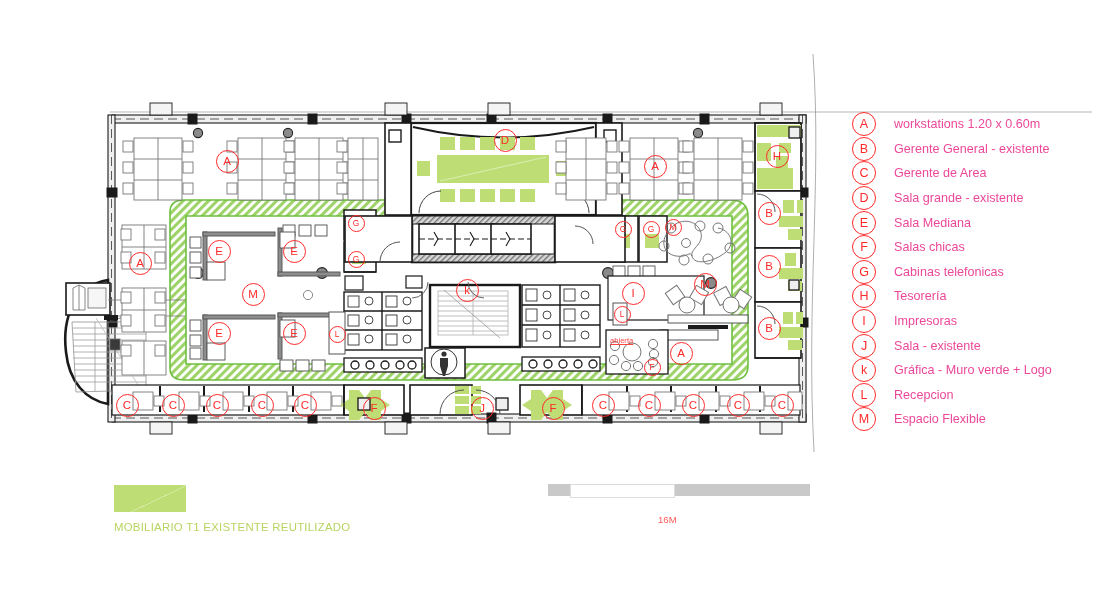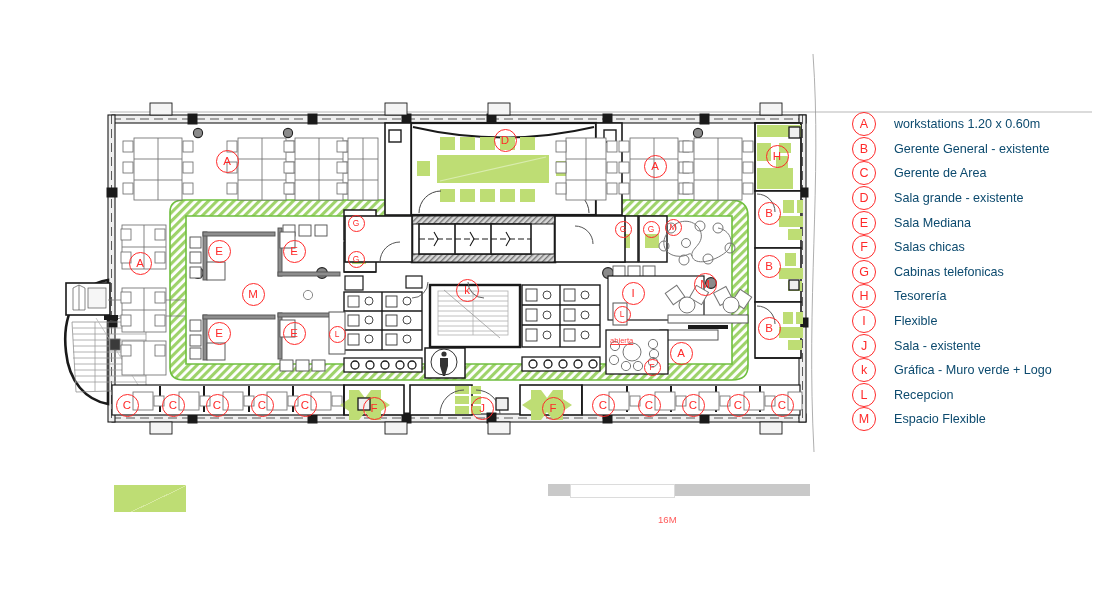--- a/index.html
+++ b/index.html
@@ -5,21 +5,21 @@
   html,body{margin:0;padding:0;background:#ffffff;}
   body{width:1100px;height:600px;overflow:hidden;font-family:"Liberation Sans",sans-serif;}
   #root{position:relative;width:1100px;height:600px;background:#fff;}
 
   
   #legend{position:absolute;left:852px;top:112px;width:240px;}
   .leg-row{display:flex;align-items:center;height:24.6px;}
   .leg-mark{width:22px;height:22px;border:1.3px solid #ff2a2a;border-radius:50%;
             color:#ff2a2a;font-size:12.5px;display:flex;align-items:center;
             justify-content:center;flex:0 0 auto;letter-spacing:0;}
-  .leg-txt{margin-left:18px;font-size:12.6px;color:#0c4a6e;white-space:nowrap;}
+  .leg-txt{margin-left:18px;font-size:12.6px;color:#ec4899;white-space:nowrap;}
 
   
   #matkey{position:absolute;left:114px;top:485px;}
   #matswatch{width:72px;height:27px;background:#bedd74;position:relative;overflow:hidden;}
   #matswatch:after{content:"";position:absolute;left:-6px;top:-6px;width:92px;height:44px;
      background:linear-gradient(to bottom right,transparent 49.4%,#d6e9a0 49.4%,#d6e9a0 50.6%,transparent 50.6%);}
   #matlabel{margin-top:9px;font-size:11.4px;color:#b9d461;letter-spacing:.25px;white-space:nowrap;}
 
   
   #scale{position:absolute;left:548px;top:484px;width:262px;}
@@ -727,21 +727,21 @@
       <div class="leg-row">
         <div class="leg-mark">G</div>
         <div class="leg-txt">Cabinas telefonicas</div>
       </div>
       <div class="leg-row">
         <div class="leg-mark">H</div>
         <div class="leg-txt">Tesorería</div>
       </div>
       <div class="leg-row">
         <div class="leg-mark">I</div>
-        <div class="leg-txt">Flexible</div>
+        <div class="leg-txt">Impresoras</div>
       </div>
       <div class="leg-row">
         <div class="leg-mark">J</div>
         <div class="leg-txt">Sala  - existente</div>
       </div>
       <div class="leg-row">
         <div class="leg-mark">k</div>
         <div class="leg-txt">Gráfica  -  Muro verde + Logo</div>
       </div>
       <div class="leg-row">
@@ -749,20 +749,21 @@
         <div class="leg-txt">Recepcion</div>
       </div>
       <div class="leg-row">
         <div class="leg-mark">M</div>
         <div class="leg-txt">Espacio Flexible</div>
       </div>
     </div>
 
 <div id="matkey">
   <div id="matswatch"></div>
+  <div id="matlabel">MOBILIARIO  T1  EXISTENTE REUTILIZADO</div>
 </div>
 
 <div id="scale">
   <div id="scale-bar">
         <div class="sb" style="width: 22px; background: rgb(201, 201, 201);"></div>
         <div class="sb" style="width: 104px; background: rgb(255, 255, 255); border: 1px solid rgb(220, 220, 220);"></div>
         <div class="sb" style="width: 136px; background: rgb(201, 201, 201);"></div>
       </div>
   <div id="scale-under">
         <span style="left: 110px;">16M</span>

